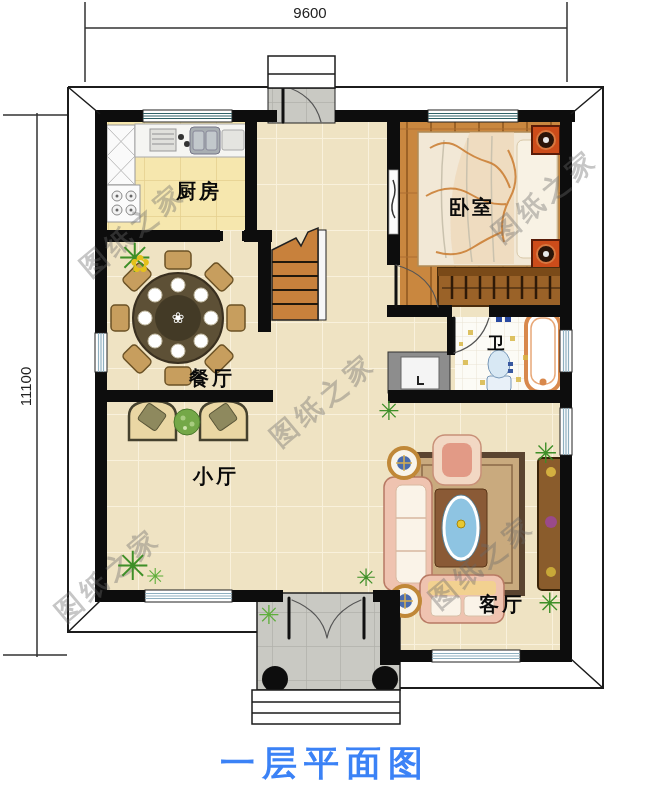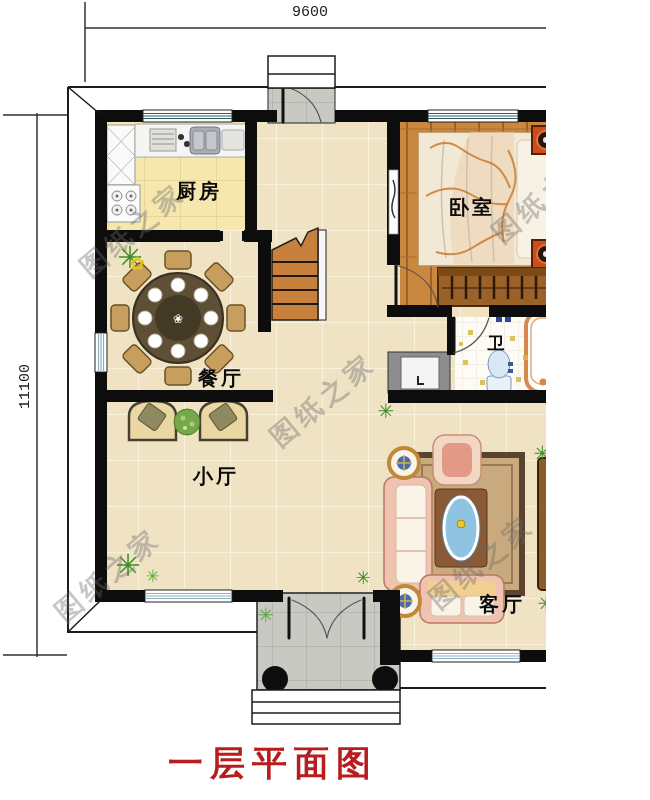--- a/index.html
+++ b/index.html
@@ -1,30 +1,30 @@
 <!DOCTYPE html>
 <html><head>
 <meta charset="utf-8">
 <style>
   html,body{margin:0;padding:0;background:#fff;}
-  .stage{position:relative;width:546px;height:800px;background:#ffffff;overflow:hidden;
-         font-family:Liberation Mono, monospace;}
+  .stage{position:relative;width:650px;height:800px;background:#ffffff;overflow:hidden;
+         font-family:Liberation Sans, sans-serif;}
   .stage svg{position:absolute;left:0;top:0;}
   .lbl{position:absolute;transform:translate(-50%,-50%);color:#0a0a0a;font-weight:700;
        font-size:20px;letter-spacing:3px;white-space:nowrap;}
   .lbl.small{font-size:17px;letter-spacing:0;}
   .dim{position:absolute;color:#222;font-size:15px;width:80px;text-align:center;}
   .dim-left{transform:rotate(-90deg);width:70px;}
   .wm{position:absolute;width:180px;text-align:center;transform:rotate(-40deg);
       font-size:27px;letter-spacing:5px;font-weight:700;color:rgba(105,105,105,0.38);
       white-space:nowrap;pointer-events:none;}
   .plant{position:absolute;line-height:1;pointer-events:none;}
   .pg{color:#3e8f28;} .pg2{color:#5fae3c;} .pf{color:#e5c11c;}
   .title{position:absolute;left:50%;transform:translateX(-50%);top:740px;
-         font-size:35px;letter-spacing:7px;color:#b91c1c;font-weight:600;white-space:nowrap;}
+         font-size:35px;letter-spacing:7px;color:#3b82f6;font-weight:600;white-space:nowrap;}
   .flower-decal{position:absolute;color:#fff;font-size:15px;transform:translate(-50%,-50%);}
 </style>
 </head>
 <body>
 
 <div class="stage">
 
 <svg width="650" height="800" viewBox="0 0 650 800">
   <defs>
     <pattern id="beigeGrid" width="46" height="46" patternUnits="userSpaceOnUse">
@@ -270,21 +270,21 @@
     <path d="M85,2 V82 M567,2 V82 M85,28 H567"></path>
     <path d="M37,113 V657 M3,115 H67 M3,655 H67"></path>
   </g>
 </svg>
 
 <div class="dim" style="left:270px;top:4px;">9600</div>
 <div class="dim dim-left" style="left:-10px;top:378px;">11100</div>
 
 <div class="lbl" style="left:199px;top:191px;">厨房</div>
 <div class="lbl" style="left:472px;top:207px;">卧室</div>
-<div class="lbl" style="left:221px;top:378px;">餐厅</div>
+<div class="lbl" style="left:212px;top:378px;">餐厅</div>
 <div class="lbl small" style="left:496px;top:343px;">卫</div>
 <div class="lbl" style="left:216px;top:476px;">小厅</div>
 <div class="lbl" style="left:502px;top:604px;">客厅</div>
 
 <div class="wm" style="left:43px;top:212px;">图纸之家</div>
 <div class="wm" style="left:455px;top:178px;">图纸之家</div>
 <div class="wm" style="left:233px;top:382px;">图纸之家</div>
 <div class="wm" style="left:18px;top:557px;">图纸之家</div>
 <div class="wm" style="left:392px;top:544px;">图纸之家</div>
 

